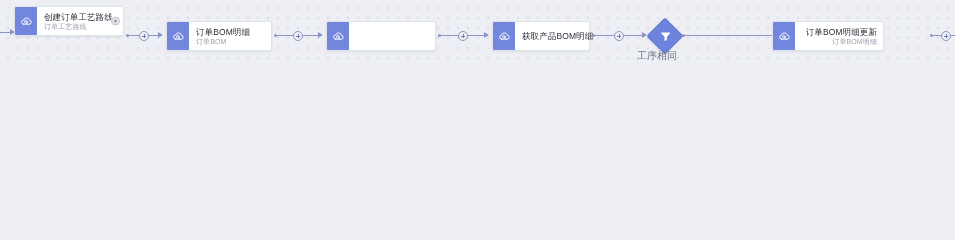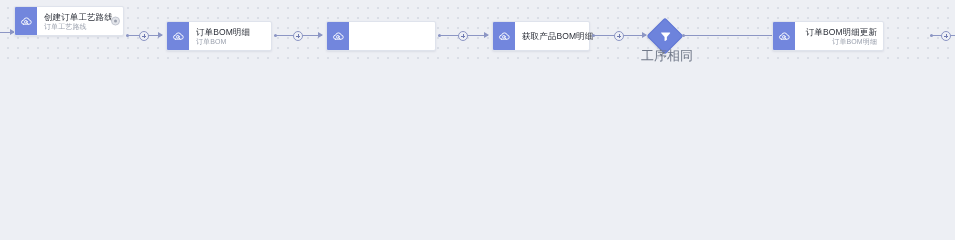--- a/index.html
+++ b/index.html
@@ -75,22 +75,22 @@
     transform:rotate(45deg);
     border-radius:2px;
     box-shadow:0 1px 2px rgba(60,70,110,.18);
   }
   .gateway .glyph{
     position:absolute;left:0;top:0;width:26px;height:26px;
     display:flex;align-items:center;justify-content:center;
   }
   .gateway-label{
     position:absolute;
-    font-size:13px;line-height:9px;color:#707888;
-    white-space:nowrap;text-align:right;
+    font-size:10px;line-height:9px;color:#707888;
+    white-space:nowrap;text-align:left;
   }
 
   
   .conn{position:absolute;height:10px;}
   .conn .line{
     position:absolute;left:0;top:4px;height:1px;
     background:#8c96c4;width:100%;
   }
   .conn .tail{
     position:absolute;left:0;top:2.5px;

